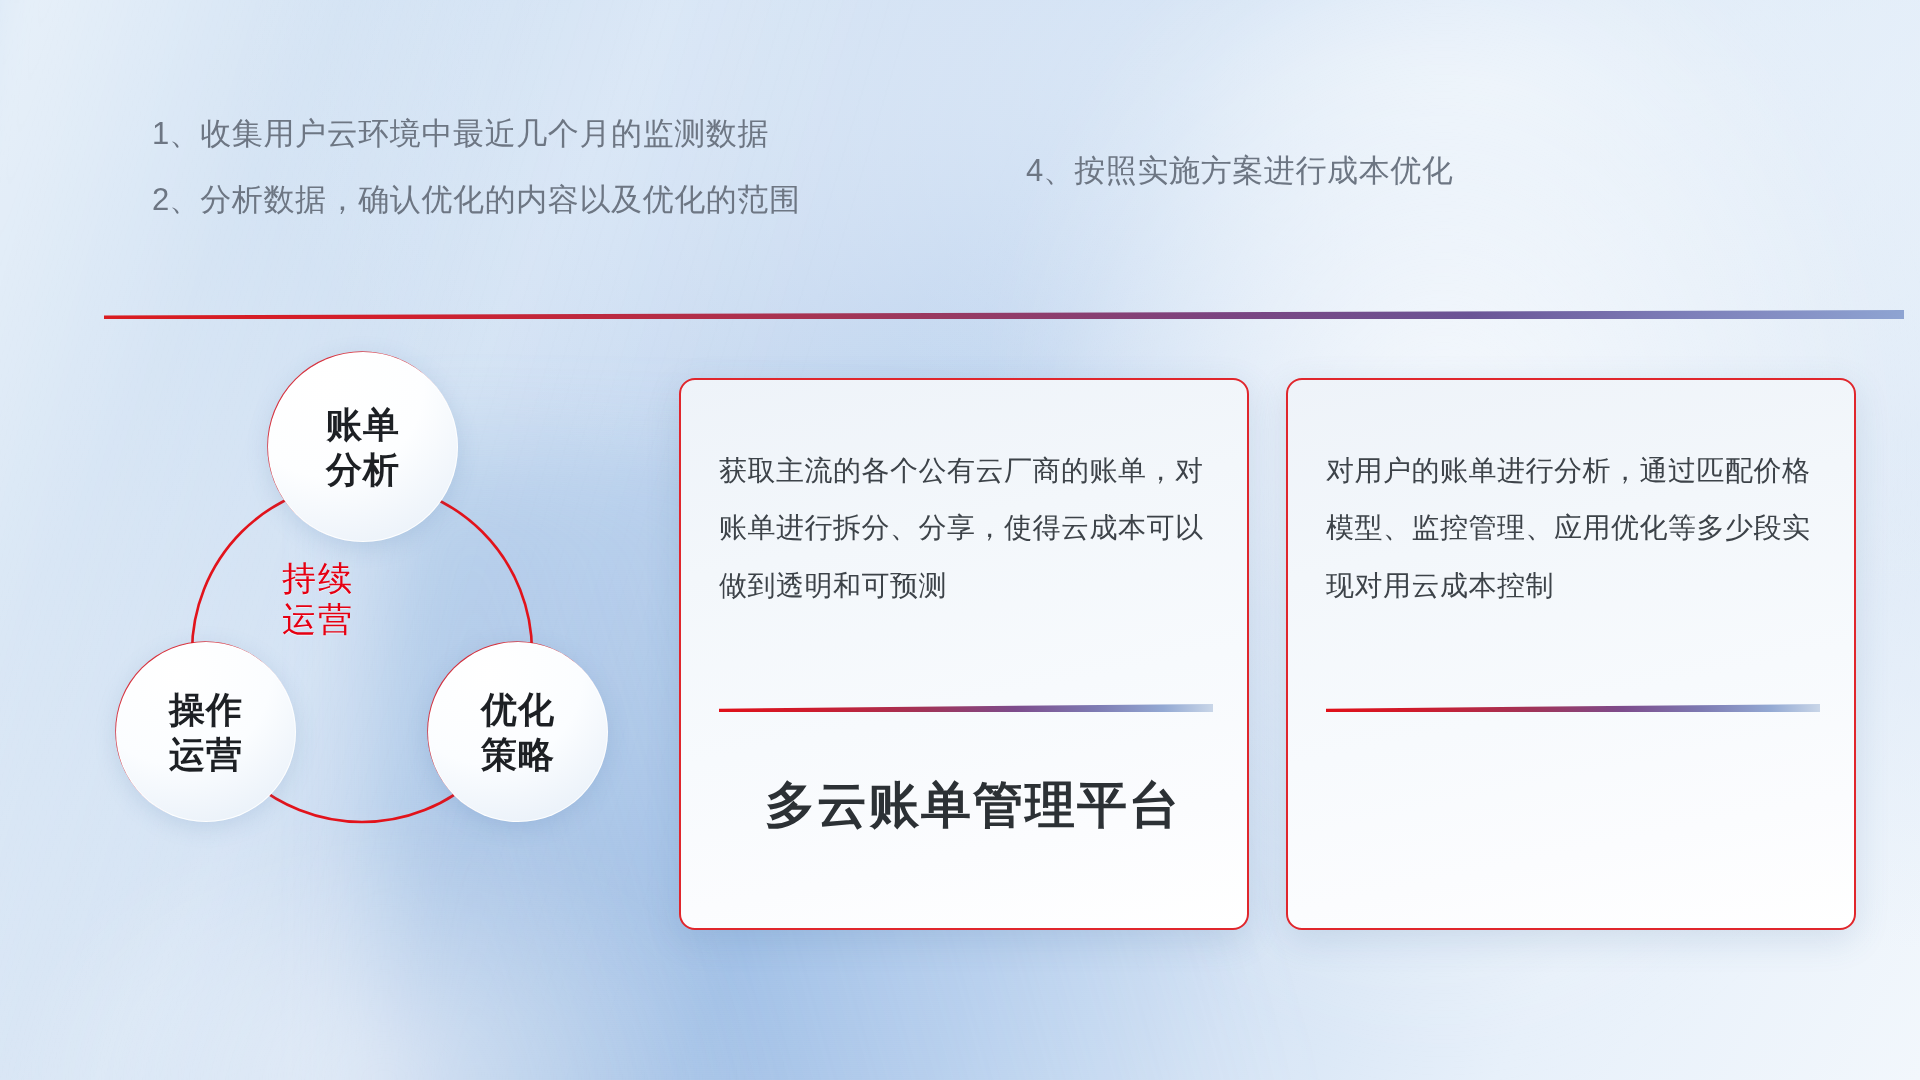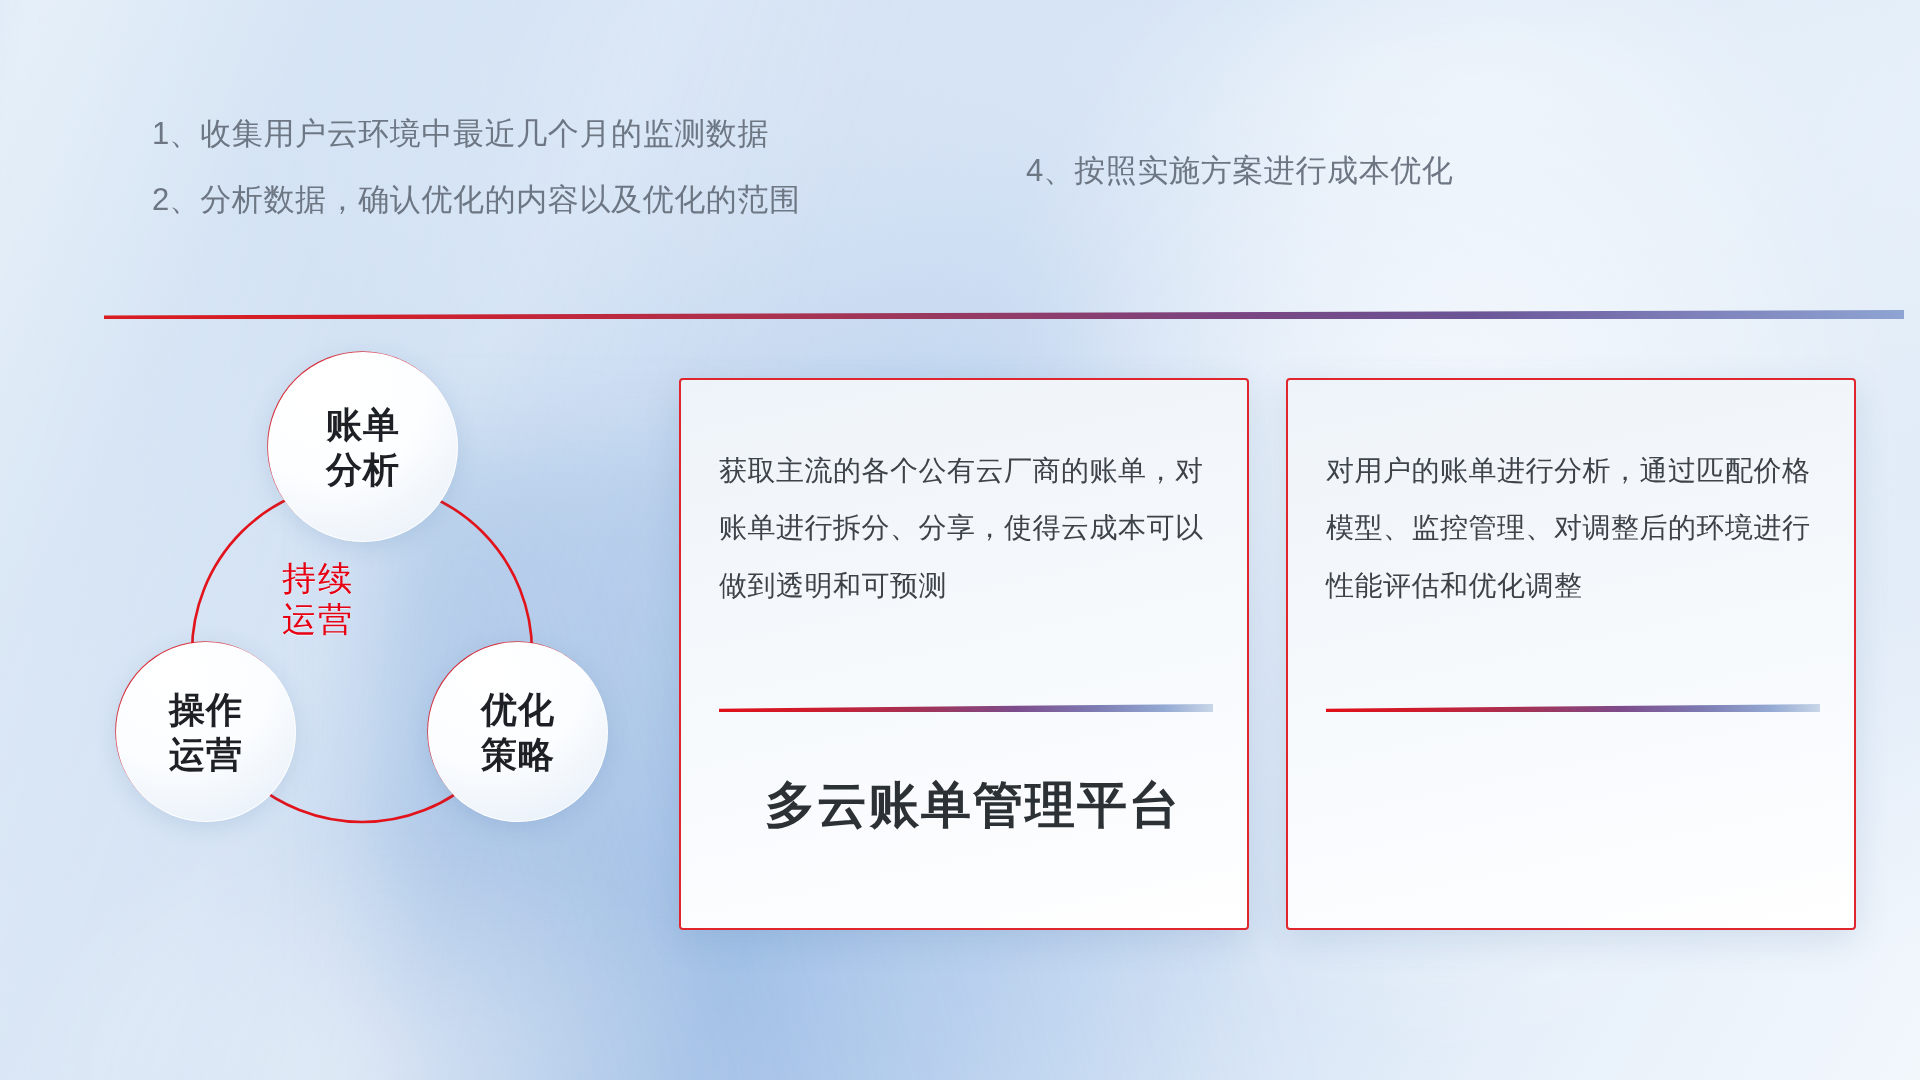--- a/index.html
+++ b/index.html
@@ -120,21 +120,21 @@
     font-size:34px;
     line-height:1.22;
     letter-spacing:2px;
     text-shadow:0 1px 0 rgba(255,255,255,.5);
   }
 
   
   .card{
     position:absolute;top:378px;height:548px;
     border:2px solid #e0262c;
-    border-radius:4px;
+    border-radius:16px;
     background:linear-gradient(168deg,#eef3f9 0%,#f3f7fb 30%,#f7fafd 58%,#fbfcfe 80%,#ffffff 100%);
     box-shadow:0 10px 34px rgba(70,110,160,.16);
     overflow:hidden;
   }
   .card.one{left:679px;width:566px;}
   .card.two{left:1286px;width:566px;}
   .card-body{
     position:absolute;left:38px;right:34px;top:62px;
     color:#3d4349;
     font-size:28px;
@@ -225,17 +225,17 @@
 
   </div>
 
   <div class="card one">
     <div class="card-body">获取主流的各个公有云厂商的账单，对账单进行拆分、分享，使得云成本可以做到透明和可预测</div>
     <div class="card-divider"></div>
     <div class="card-title">多云账单管理平台</div>
   </div>
 
   <div class="card two">
-    <div class="card-body">对用户的账单进行分析，通过匹配价格模型、监控管理、对调整后的环境进行性能评估和优化调整</div>
+    <div class="card-body">对用户的账单进行分析，通过匹配价格模型、监控管理、应用优化等多少段实现对用云成本控制</div>
     <div class="card-divider"></div>
   </div>
 
 </div>
 
 </body></html>

